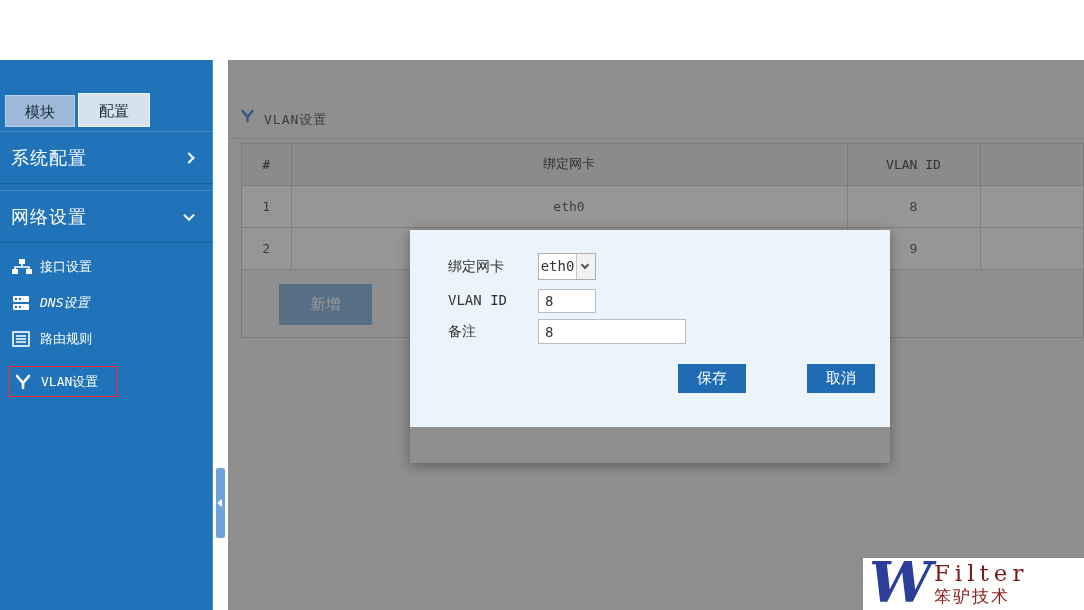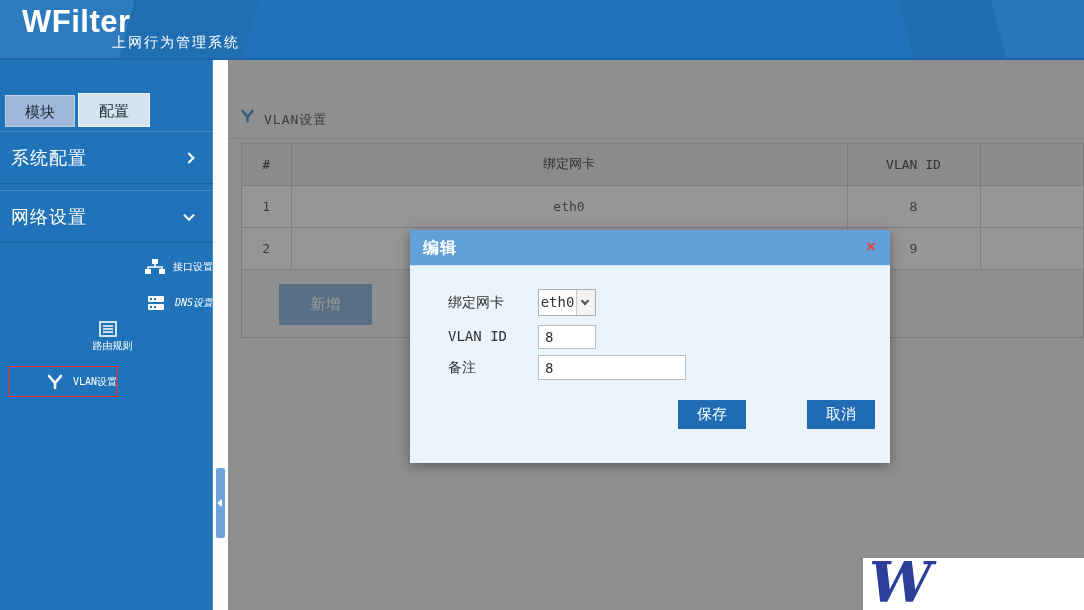--- a/index.html
+++ b/index.html
@@ -29,22 +29,22 @@
     position:absolute; left:0; width:213px; height:53px; line-height:53px;
     color:#fff; font-size:18px; padding-left:11px; letter-spacing:1px;
     border-top:1px solid #4a8cc9; border-bottom:1px solid #1b5f9e; cursor:pointer;
   }
   .chev { position:absolute; right:20px; top:50%; width:8px; height:8px;
     border-right:2px solid #fff; border-bottom:2px solid #fff; }
   .chev-right { transform:translateY(-50%) rotate(-45deg); }
   .chev-down  { transform:translateY(-70%) rotate(45deg); }
 
   .submenu-item { position:absolute; left:0; width:213px; height:28px; color:#fff;
-    font-size:10px; font-family:"DejaVu Sans Mono","Liberation Mono",monospace;
-    display:flex; align-items:center; cursor:pointer; padding-left:12px;justify-content:flex-end; }
+    font-size:13px; font-family:"DejaVu Sans Mono","Liberation Mono",monospace;
+    display:flex; align-items:center; cursor:pointer; padding-left:12px; }
   .submenu-item .icon { width:20px; height:16px; margin-right:8px; flex:0 0 20px; }
   .submenu-item.active { left:8px; width:110px; padding-left:4px; border:1px solid #ff2b2b; height:31px; }
 
   
   .gutter { position:absolute; left:213px; top:60px; width:15px; height:550px; background:#fbfdfe; }
   .handle { position:absolute; left:216px; top:468px; width:9px; height:70px; background:#6fa3dc; border-radius:2px; cursor:pointer; }
   .handle .tri { position:absolute; left:1px; top:31px; width:0; height:0;
     border-top:4px solid transparent; border-bottom:4px solid transparent; border-right:5px solid #fff; }
 
   
@@ -102,24 +102,20 @@
     font-size:56px; line-height:48px; color:#2b3f9a; margin-left:6px; margin-top:0px; }
   .logo-text { margin-left:2px; margin-top:3px; font-family:"DejaVu Serif","Liberation Serif",serif; }
   .logo-name { font-size:23px; color:#7a1a1a; letter-spacing:5px; line-height:24px; }
   .logo-company { font-size:17px; color:#8b2121; letter-spacing:2px; line-height:22px; }
 </style>
 </head>
 <body>
 
 <div id="app">
 
-  <div class="header">
-    <div class="brand">WFilter</div>
-    <div class="brand-sub">上网行为管理系统</div>
-  </div>
 
   <div class="sidebar">
     <div class="tab tab-module">模块</div>
     <div class="tab tab-config">配置</div>
 
     <div class="menu-row" style="top:71px;">
       <span>系统配置</span>
       <span class="chev chev-right"></span>
     </div>
 
@@ -143,21 +139,21 @@
         <rect x="1" y="1" width="16" height="6" rx="1" fill="#fff"></rect>
         <rect x="1" y="9" width="16" height="6" rx="1" fill="#fff"></rect>
         <circle cx="4" cy="4" r="1.2" fill="#2173b9"></circle>
           <circle cx="8" cy="4" r="1.2" fill="#2173b9"></circle>
         <circle cx="4" cy="12" r="1.2" fill="#2173b9"></circle>
           <circle cx="8" cy="12" r="1.2" fill="#2173b9"></circle>
       </svg>
       <span>DNS设置</span>
     </div>
 
-    <div class="submenu-item" style="top:265px;flex-direction:column;">
+    <div class="submenu-item" style="top:265px;">
       <svg class="icon" viewBox="0 0 20 16">
         <rect x="1" y="1" width="16" height="14" fill="none" stroke="#fff" stroke-width="1.6"></rect>
         <path d="M4 5 H14 M4 8 H14 M4 11 H14" stroke="#fff" stroke-width="1.4"></path>
       </svg>
       <span>路由规则</span>
     </div>
 
     <div class="submenu-item active" style="top:306px;">
       <svg class="icon" viewBox="0 0 20 16">
         <path d="M4 2 L10 9 L16 2 M10 9 V14" stroke="#fff" stroke-width="2.6" fill="none" stroke-linecap="round"></path>
@@ -211,24 +207,20 @@
         </table>
       <div class="toolbar">
         <button class="btn-add">新增</button>
       </div>
     </div>
   </div>
 
   <div class="overlay"></div>
 
   <div class="modal">
-    <div class="modal-header">
-      <span class="modal-title">编辑</span>
-      <span class="modal-close">×</span>
-    </div>
     <div class="modal-body">
       <span class="fld-label" style="top:28px;">绑定网卡</span>
       <div class="sel">
         <span class="sel-text">eth0</span>
         <span class="sel-btn">
           <span class="chev-sm"></span>
         </span>
       </div>
 
       <span class="fld-label" style="top:62px;">VLAN ID</span>
@@ -237,15 +229,19 @@
       <span class="fld-label" style="top:93px;">备注</span>
       <input class="inp inp-note" value="8" style="">
 
       <button class="btn btn-save">保存</button>
       <button class="btn btn-cancel">取消</button>
     </div>
   </div>
 
   <div class="logo-box">
     <span class="logo-w">W</span>
+    <span class="logo-text">
+      <div class="logo-name">Filter</div>
+      <div class="logo-company">笨驴技术</div>
+    </span>
   </div>
 
 </div>
 
 </body></html>

